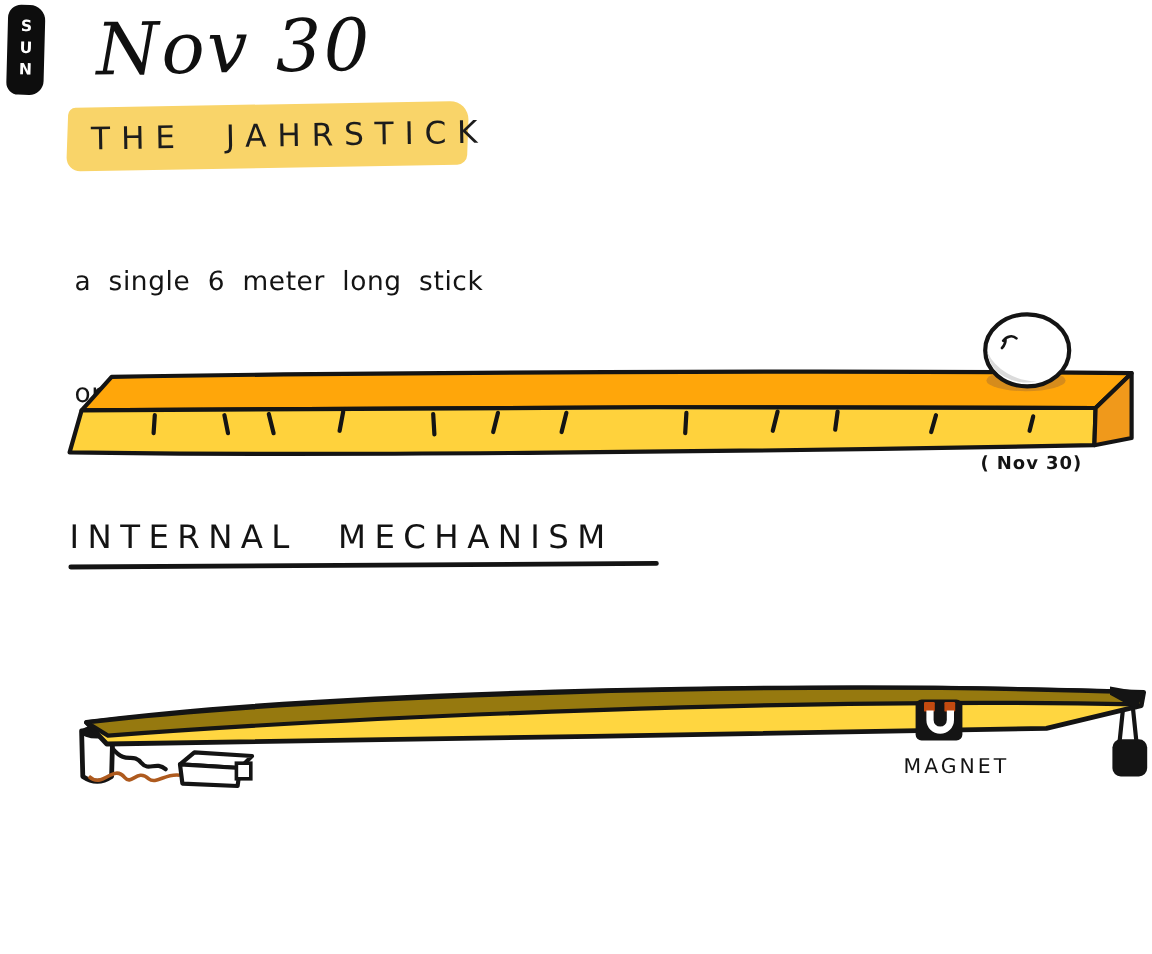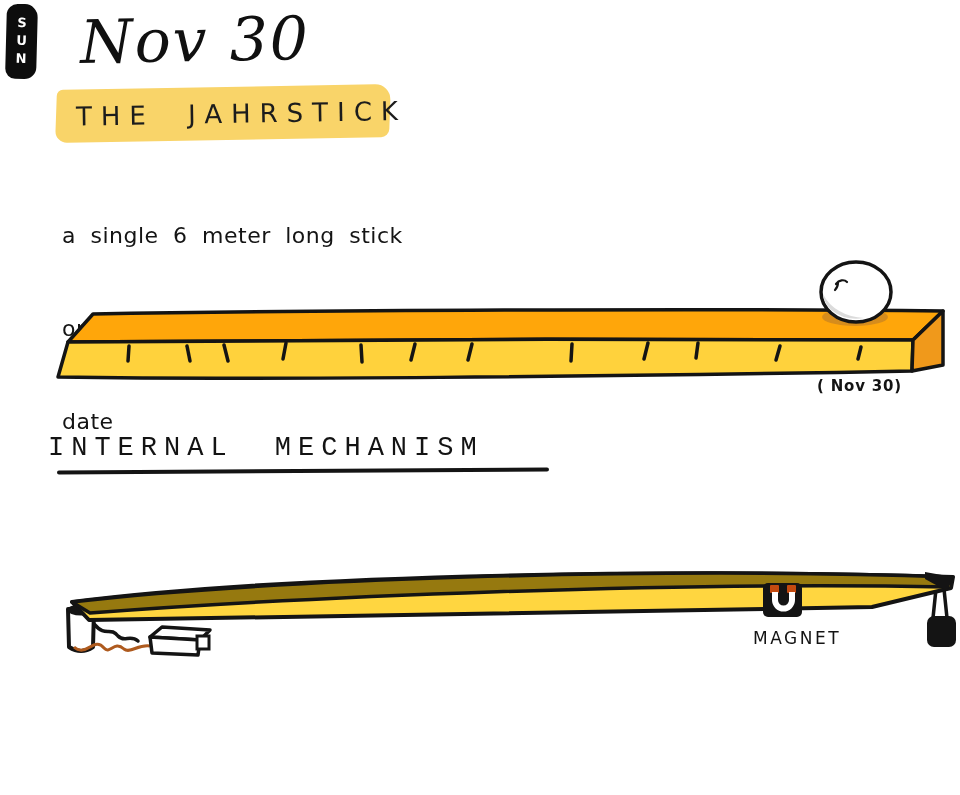--- a/index.html
+++ b/index.html
@@ -31,21 +31,21 @@
     display:flex;align-items:center;padding-left:20px;box-sizing:border-box;
   }
   .highlight span{
     font-size:26px;letter-spacing:9px;word-spacing:16px;color:#1c1c1c;
     transform:skewX(3deg);white-space:pre;
   }
   
   .intro{left:62px;top:158px;font-size:22px;line-height:31px;letter-spacing:0.5px;
     word-spacing:7px;white-space:pre;color:#141414;}
   
-  .mech-heading{left:48px;top:433px;font-size:27px;letter-spacing:7px;word-spacing:18px;color:#131313;white-space:pre;font-family:Liberation Mono, monospace;}
+  .mech-heading{left:58px;top:433px;font-size:27px;letter-spacing:7px;word-spacing:18px;color:#131313;white-space:pre;}
   .mech-underline{left:57px;top:469px;width:492px;height:4px;background:#141414;border-radius:3px;transform:rotate(-0.35deg);}
   
   .note{left:60px;top:731px;font-size:23px;line-height:33px;letter-spacing:2.5px;
     word-spacing:8px;white-space:pre;color:#131313;}
   
   svg{position:absolute;left:0;overflow:visible;}
   svg text{fill:#141414;font-family:"DejaVu Sans","Liberation Sans",sans-serif;}
   .stick-caption{font-size:15px;font-weight:700;letter-spacing:0.8px;}
   .magnet-label{font-size:17px;letter-spacing:2.5px;}
 </style>
@@ -60,21 +60,20 @@
 
   <div class="abs date-title">Nov 30</div>
 
   <div class="abs highlight">
     <span>THE JAHRSTICK</span>
   </div>
 
   <div class="abs intro">
     <div>a single 6 meter long stick</div>
     <div>on which a ball  represents  the current</div>
-    <div>date</div>
   </div>
 
   <svg style="top:250px;" width="960" height="150" viewBox="0 250 960 150">
 
     <path d="M68,342 L93,314 C 300,310.5 700,308 943,311 L913,340 C 650,338.5 300,339.5 68,342 Z" stroke="#141414" stroke-width="3.5" stroke-linejoin="round" fill="#FFA60A"></path>
 
     <path d="M68,342 C 300,339.5 650,338.5 913,340 L912,371 C 600,377 250,380 58,377 Z" stroke="#141414" stroke-width="3.5" stroke-linejoin="round" fill="#FFD23C"></path>
 
     <path d="M913,340 L943,311 L943,365 L912,371 Z" stroke="#141414" stroke-width="3.5" stroke-linejoin="round" fill="#F0991B"></path>
 

